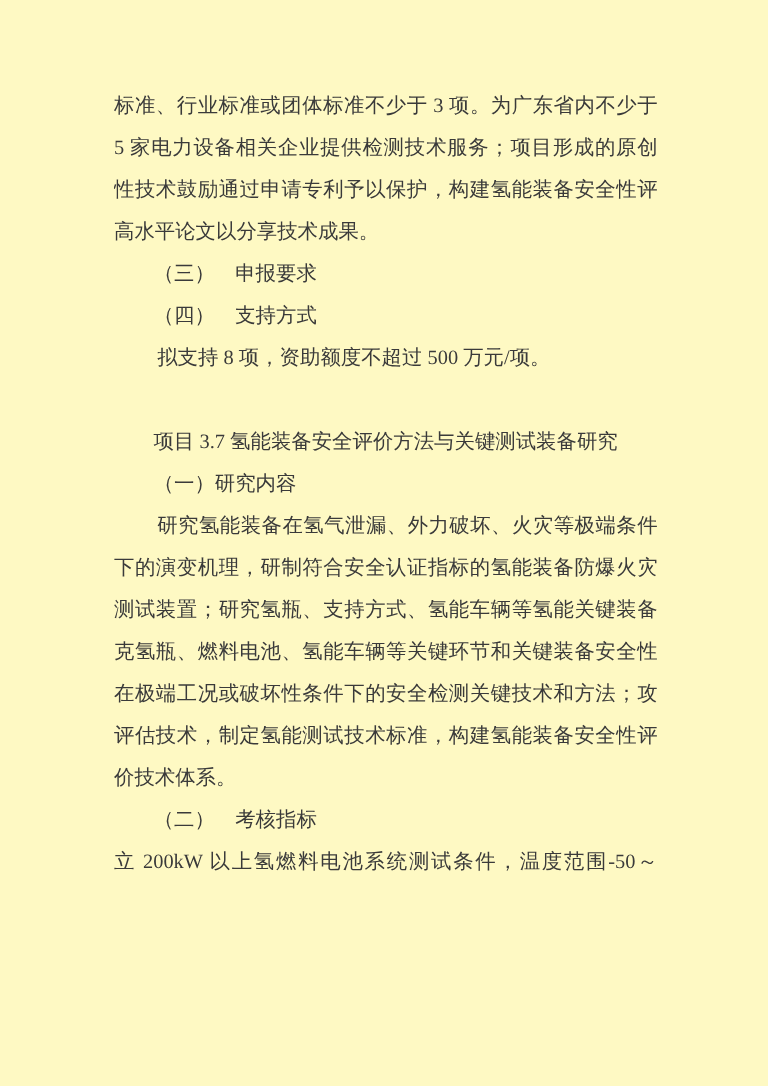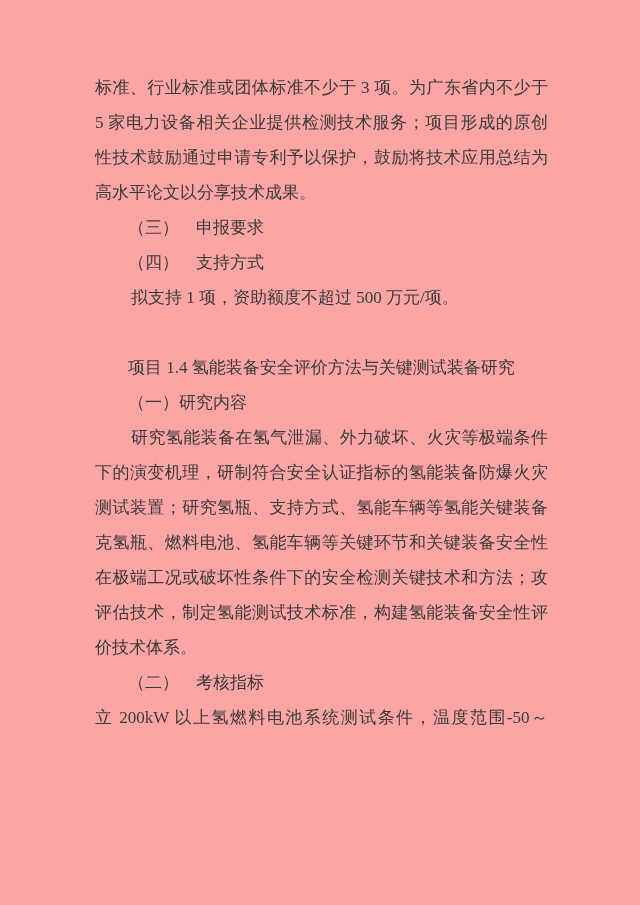--- a/index.html
+++ b/index.html
@@ -4,21 +4,21 @@
 <style>
   html, body {
     margin: 0;
     padding: 0;
     background: #ffffff;
   }
   .page {
     position: relative;
     width: 640px;
     height: 905px;
-    background: #fca5a5;
+    background: #fef9c3;
     overflow: hidden;
   }
   .textblock {
     position: absolute;
     left: 95px;
     top: 70px;
     width: 453px;
     color: #3a3a3a;
     font-family: "Liberation Serif", "DejaVu Serif", serif;
     font-size: 17px;
@@ -54,36 +54,36 @@
 </style>
 </head>
 <body>
 
 <div class="page">
   <div class="textblock">
 
     <div>
       <div class="line">标准、行业标准或团体标准不少于 3 项。为广东省内不少于</div>
       <div class="line">5 家电力设备相关企业提供检测技术服务；项目形成的原创</div>
-      <div class="line">性技术鼓励通过申请专利予以保护，鼓励将技术应用总结为</div>
+      <div class="line">性技术鼓励通过申请专利予以保护，构建氢能装备安全性评</div>
       <div class="line end">高水平论文以分享技术成果。</div>
     </div>
 
     <div class="line h">（三）　申报要求</div>
 
 
     <div class="line h">（四）　支持方式</div>
 
     <div>
-      <div class="line ind end">拟支持 1 项，资助额度不超过 500 万元/项。</div>
+      <div class="line ind end">拟支持 8 项，资助额度不超过 500 万元/项。</div>
     </div>
 
     <div class="spacer"></div>
 
-    <div class="line h">项目 1.4 氢能装备安全评价方法与关键测试装备研究</div>
+    <div class="line h">项目 3.7 氢能装备安全评价方法与关键测试装备研究</div>
 
     <div class="line h">（一）研究内容</div>
 
     <div>
       <div class="line ind">研究氢能装备在氢气泄漏、外力破坏、火灾等极端条件</div>
       <div class="line">下的演变机理，研制符合安全认证指标的氢能装备防爆火灾</div>
       <div class="line">测试装置；研究氢瓶、支持方式、氢能车辆等氢能关键装备</div>
       <div class="line">克氢瓶、燃料电池、氢能车辆等关键环节和关键装备安全性</div>
       <div class="line">在极端工况或破坏性条件下的安全检测关键技术和方法；攻</div>
       <div class="line">评估技术，制定氢能测试技术标准，构建氢能装备安全性评</div>

